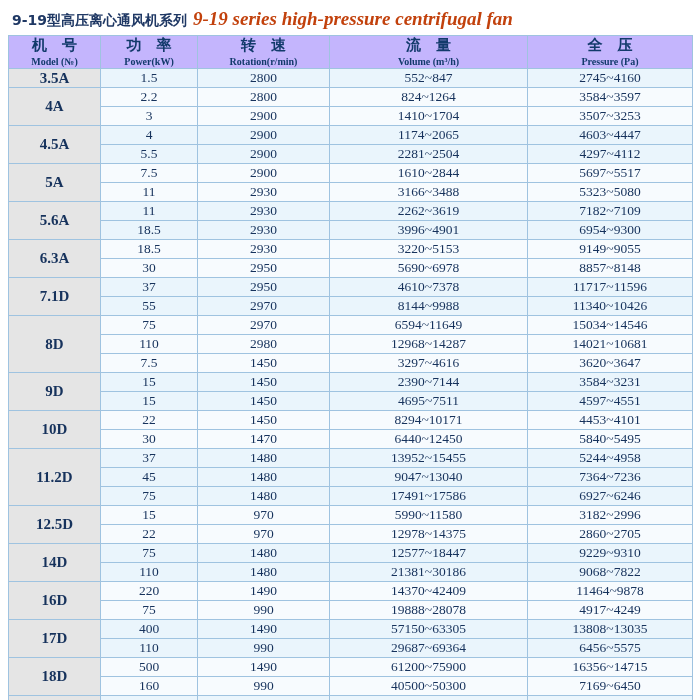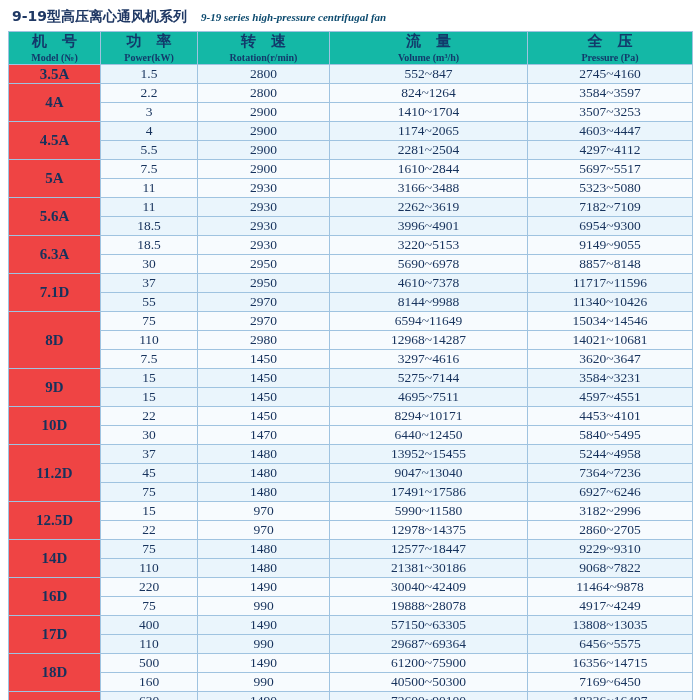--- a/index.html
+++ b/index.html
@@ -17,52 +17,52 @@
   .page {
     width: 700px;
     height: 700px;
     position: relative;
     box-sizing: border-box;
     padding: 6px 8px 0 8px;
   }
   .title-row {
     display: flex;
     align-items: baseline;
-    gap: 14px;
+    gap: 6px;
     padding: 2px 0 5px 4px;
     white-space: nowrap;
   }
   .title-cn {
     font-family: "DejaVu Sans", sans-serif;
     font-size: 14px;
     font-weight: bold;
     color: #1f3864;
     letter-spacing: 0px;
   }
   .title-en {
     font-family: "Liberation Serif", serif;
     font-style: italic;
-    font-size: 11px;
+    font-size: 19px;
     font-weight: bold;
-    color: #0c4a6e;
+    color: #c2410c;
   }
   table.spec {
     border-collapse: collapse;
     width: 684px;
     table-layout: fixed;
   }
   table.spec th, table.spec td {
     border: 1px solid #9fc3e0;
     text-align: center;
     vertical-align: middle;
     padding: 0;
     color: #16325c;
   }
   thead th {
-    background: #14b8a6;
+    background: #c4b5fd;
     padding: 3px 0 4px 0;
   }
   .h-cn {
     display: block;
     font-family: "DejaVu Sans", sans-serif;
     font-size: 15px;
     font-weight: bold;
     letter-spacing: 5px;
     text-indent: 5px;
     color: #123a6b;
@@ -86,21 +86,21 @@
     font-weight: bold;
     background: #e2f0fa;
   }
   tr.band-a td {
     background: #eaf5fc;
   }
   tr.band-b td {
     background: #f7fbfe;
   }
   tr.band-a td.model, tr.band-b td.model {
-    background: #ef4444;
+    background: #e5e5e5;
   }
   col.c-model { width: 92px; }
   col.c-power { width: 97px; }
   col.c-rot   { width: 132px; }
   col.c-vol   { width: 198px; }
   col.c-pres  { width: 165px; }
 </style>
 </head>
 <body>
 
@@ -245,21 +245,21 @@
         <tr class="band-b">
           <td>7.5</td>
           <td>1450</td>
           <td>3297~4616</td>
           <td>3620~3647</td>
         </tr>
         <tr class="band-a">
           <td class="model" rowspan="2">9D</td>
           <td>15</td>
           <td>1450</td>
-          <td>5275~7144</td>
+          <td>2390~7144</td>
           <td>3584~3231</td>
         </tr>
         <tr class="band-a">
           <td>15</td>
           <td>1450</td>
           <td>4695~7511</td>
           <td>4597~4551</td>
         </tr>
         <tr class="band-b">
           <td class="model" rowspan="2">10D</td>
@@ -316,21 +316,21 @@
         <tr class="band-a">
           <td>110</td>
           <td>1480</td>
           <td>21381~30186</td>
           <td>9068~7822</td>
         </tr>
         <tr class="band-b">
           <td class="model" rowspan="2">16D</td>
           <td>220</td>
           <td>1490</td>
-          <td>30040~42409</td>
+          <td>14370~42409</td>
           <td>11464~9878</td>
         </tr>
         <tr class="band-b">
           <td>75</td>
           <td>990</td>
           <td>19888~28078</td>
           <td>4917~4249</td>
         </tr>
         <tr class="band-a">
           <td class="model" rowspan="2">17D</td>

